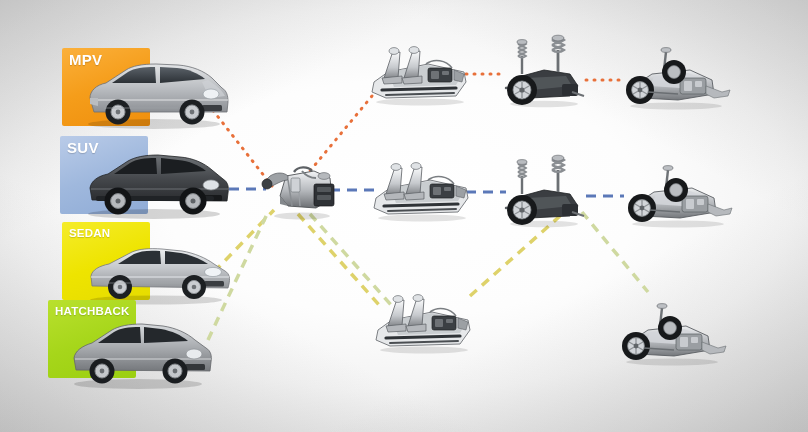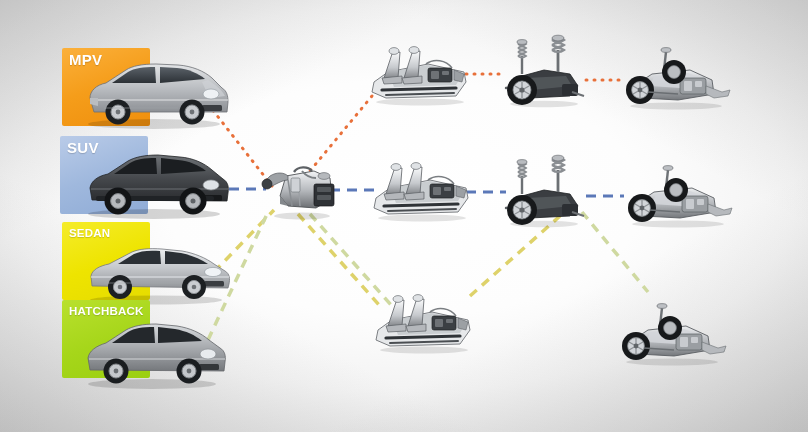--- a/index.html
+++ b/index.html
@@ -176,21 +176,21 @@
         <circle cx="38" cy="49" r="6.6" fill="#cacdd1" stroke="#8b8f94"></circle>
         <circle cx="38" cy="49" r="2.3" fill="#6e7276"></circle>
         <circle cx="112" cy="49" r="12" fill="#1c1f22"></circle>
         <circle cx="112" cy="49" r="6.6" fill="#cacdd1" stroke="#8b8f94"></circle>
         <circle cx="112" cy="49" r="2.3" fill="#6e7276"></circle>
         <path d="M22 45 L98 45" stroke="#a4a8ac" stroke-width=".9" opacity=".6"></path>
       </svg>
     </div>
   </div>
 
-  <div class="veh" style="left:62px; top:300px; width:150px; height:88px;">
+  <div class="veh" style="left:48px; top:300px; width:150px; height:88px;">
     <div class="tile hatch"></div>
     <div class="tile-label small">HATCHBACK</div>
     <div class="car" style="left:18px; top:16px;">
       <svg width="150" height="76" viewBox="0 0 150 76">
         <defs>
           <linearGradient id="hatBody" x1="0" y1="0" x2="0" y2="1">
             <stop offset="0" stop-color="#d7dadd"></stop>
               <stop offset=".5" stop-color="#a8abaf"></stop>
             <stop offset="1" stop-color="#75787c"></stop>
           </linearGradient>

